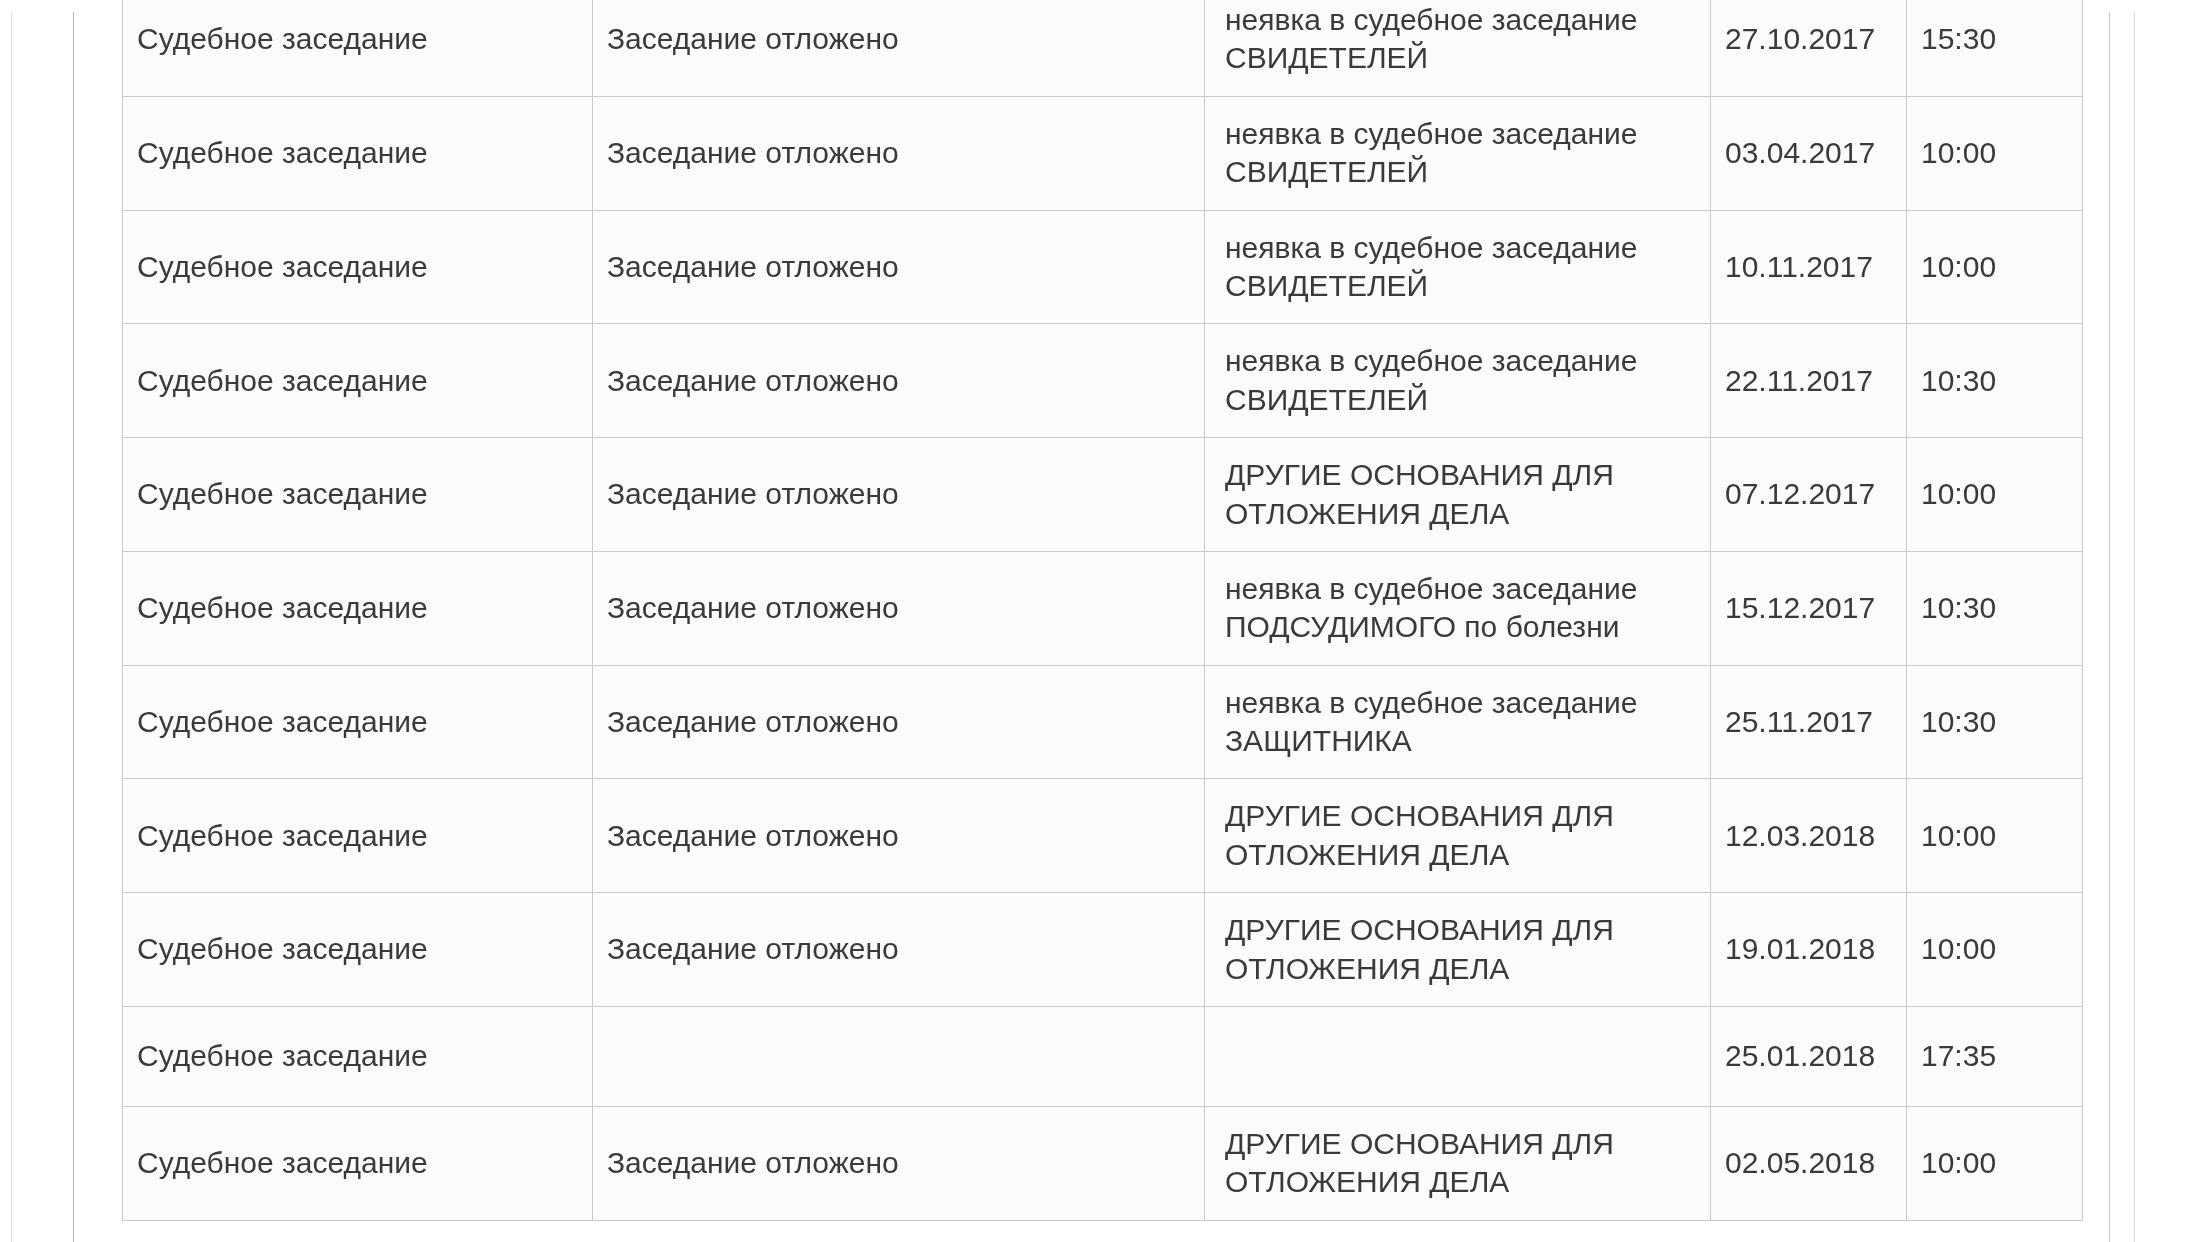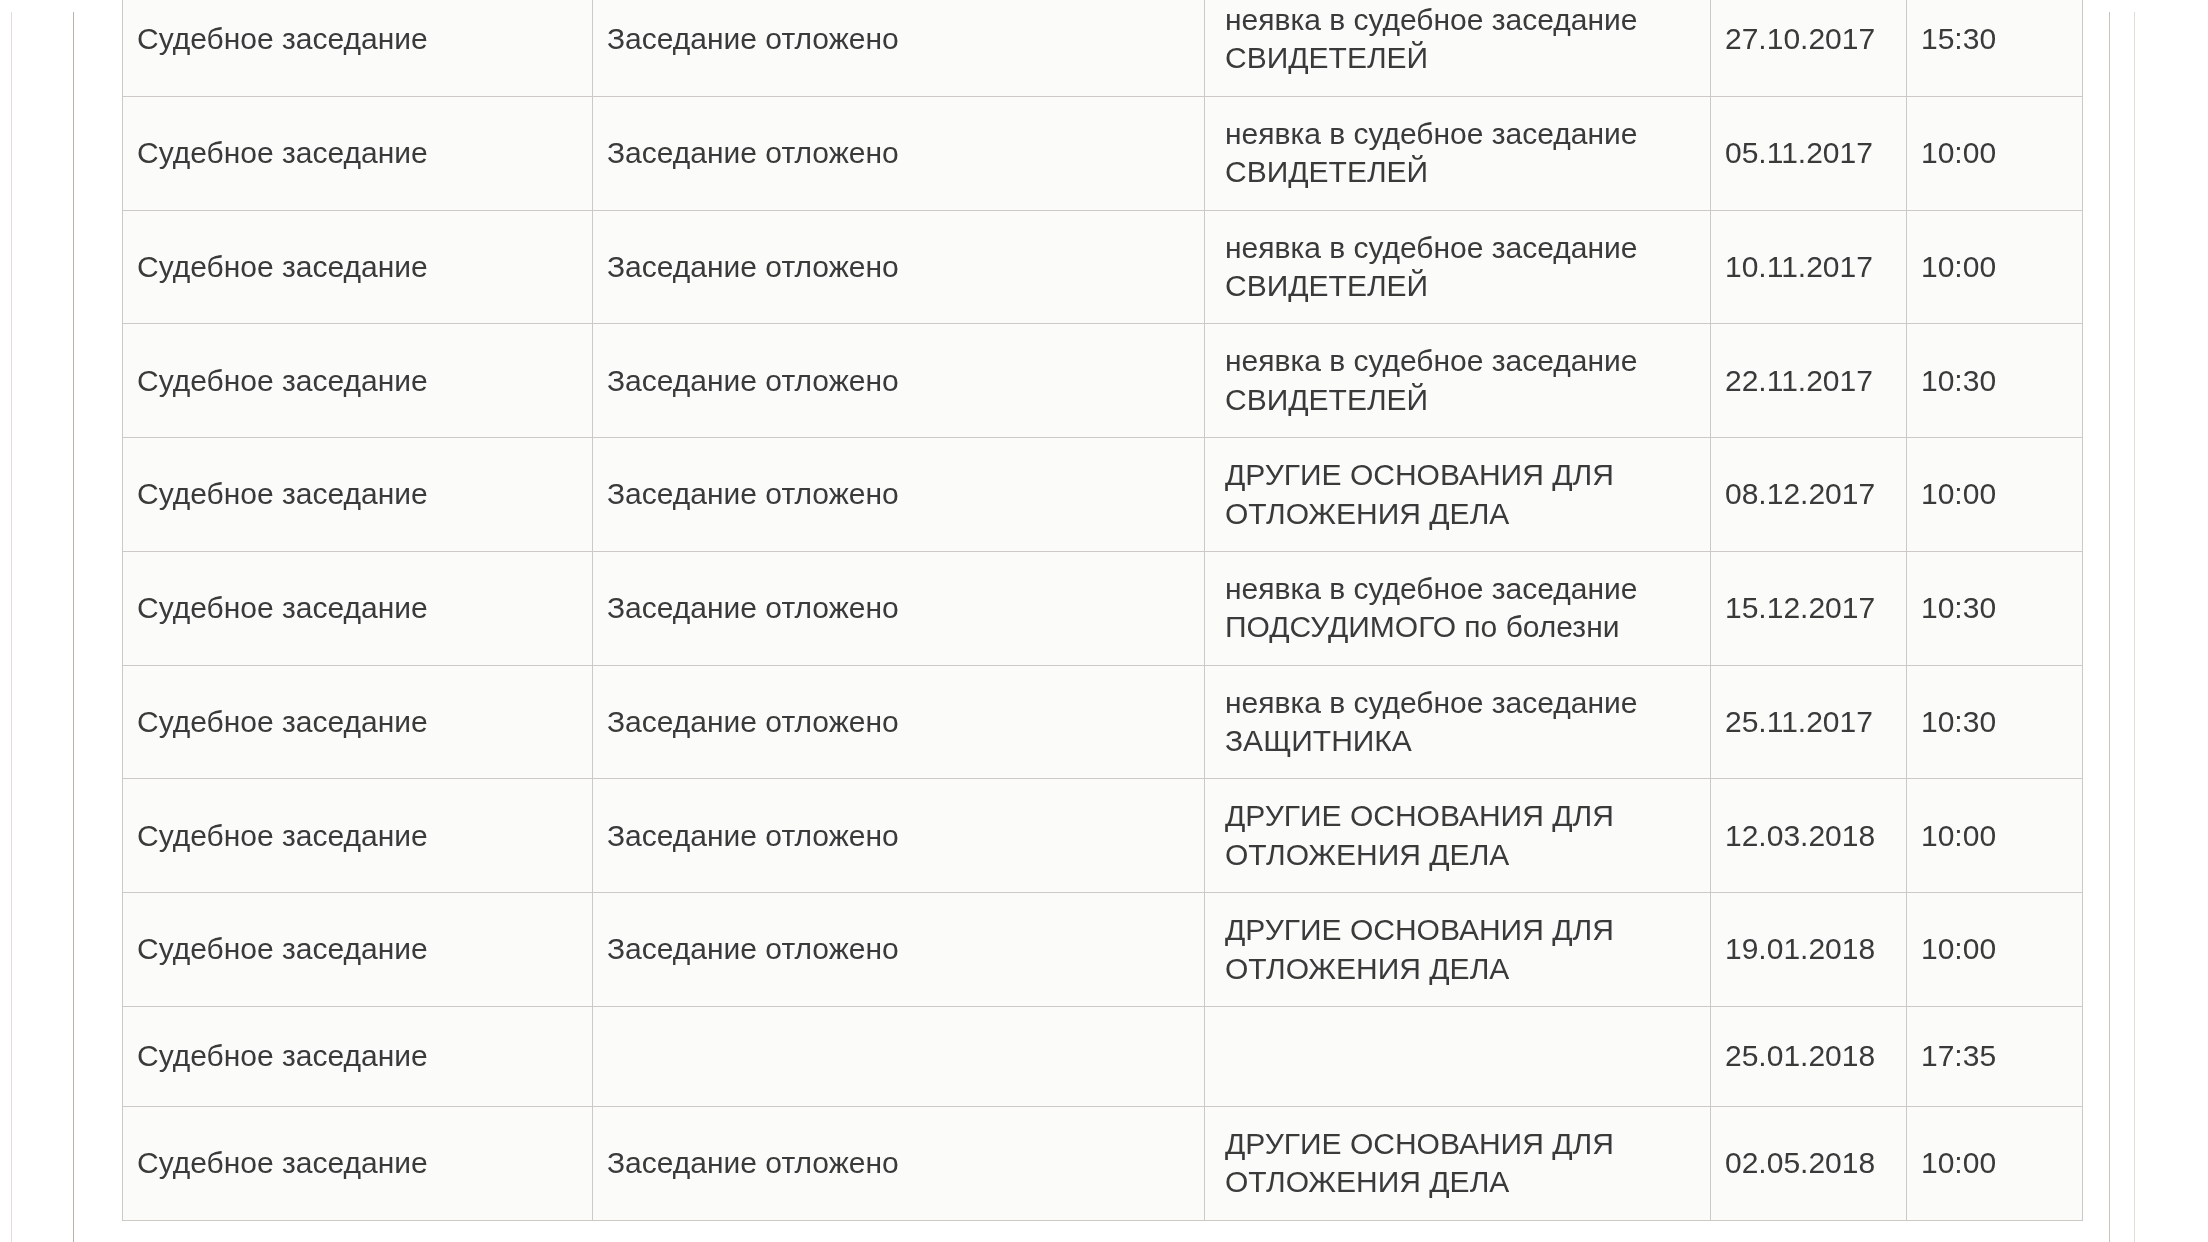--- a/index.html
+++ b/index.html
@@ -99,21 +99,21 @@
           <td class="col-result">Заседание отложено</td>
           <td class="col-reason">неявка в судебное заседание СВИДЕТЕЛЕЙ</td>
           <td class="col-date">27.10.2017</td>
           <td class="col-time">15:30</td>
         </tr>
 
         <tr>
           <td class="col-type">Судебное заседание</td>
           <td class="col-result">Заседание отложено</td>
           <td class="col-reason">неявка в судебное заседание СВИДЕТЕЛЕЙ</td>
-          <td class="col-date">05.11.2017</td>
+          <td class="col-date">03.04.2017</td>
           <td class="col-time">10:00</td>
         </tr>
 
         <tr>
           <td class="col-type">Судебное заседание</td>
           <td class="col-result">Заседание отложено</td>
           <td class="col-reason">неявка в судебное заседание СВИДЕТЕЛЕЙ</td>
           <td class="col-date">10.11.2017</td>
           <td class="col-time">10:00</td>
         </tr>
@@ -123,21 +123,21 @@
           <td class="col-result">Заседание отложено</td>
           <td class="col-reason">неявка в судебное заседание СВИДЕТЕЛЕЙ</td>
           <td class="col-date">22.11.2017</td>
           <td class="col-time">10:30</td>
         </tr>
 
         <tr>
           <td class="col-type">Судебное заседание</td>
           <td class="col-result">Заседание отложено</td>
           <td class="col-reason">ДРУГИЕ ОСНОВАНИЯ ДЛЯ ОТЛОЖЕНИЯ ДЕЛА</td>
-          <td class="col-date">08.12.2017</td>
+          <td class="col-date">07.12.2017</td>
           <td class="col-time">10:00</td>
         </tr>
 
         <tr>
           <td class="col-type">Судебное заседание</td>
           <td class="col-result">Заседание отложено</td>
           <td class="col-reason">неявка в судебное заседание ПОДСУДИМОГО по болезни</td>
           <td class="col-date">15.12.2017</td>
           <td class="col-time">10:30</td>
         </tr>

